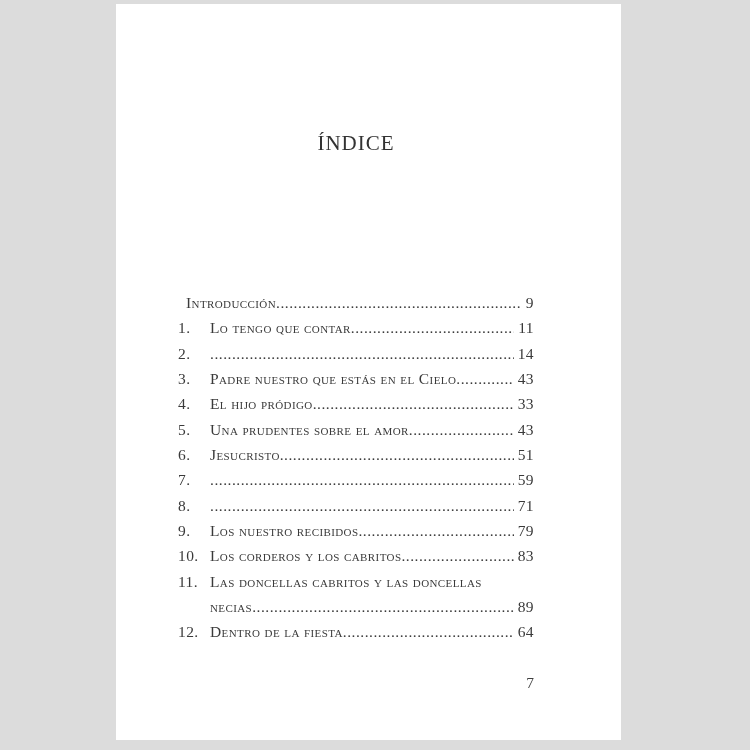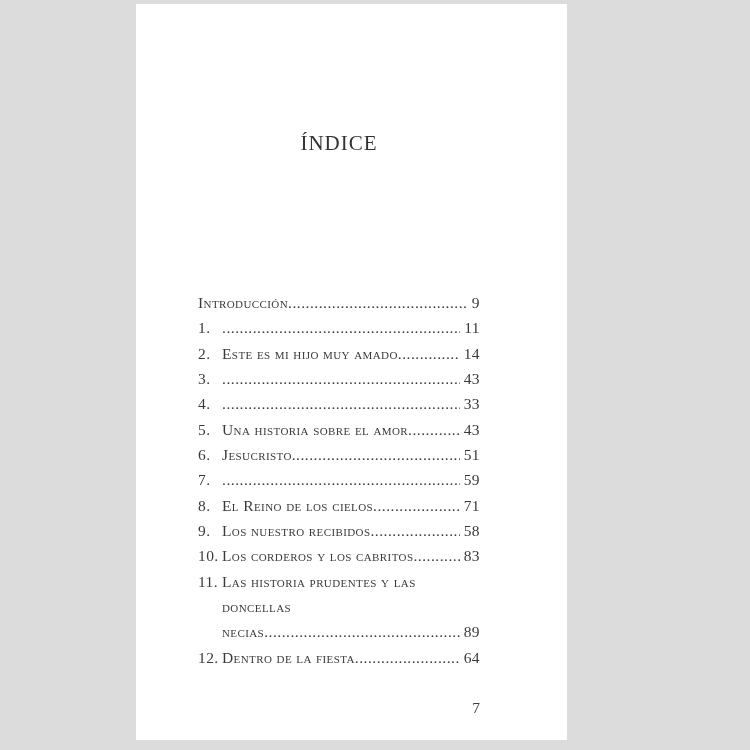--- a/index.html
+++ b/index.html
@@ -16,22 +16,22 @@
     font-family:"Liberation Serif","DejaVu Serif",serif;
     color:var(--ink);
     overflow:hidden;
   }
   .stage{
     position:relative;
     width:750px;height:750px;
   }
   .book-page{
     position:absolute;
-    left:136px;top:4px;
-    width:431px;height:736px;
+    left:116px;top:4px;
+    width:505px;height:736px;
     background:var(--paper);
     padding:129px 87px 0 62px;
   }
   .page-title{
     margin:0;
     font-size:21px;
     line-height:21px;
     font-weight:normal;
     letter-spacing:1px;
     text-align:center;
@@ -53,20 +53,21 @@
     flex-shrink:0;
   }
   .toc-num.empty{width:0;}
   .toc-body{
     flex:1;
     min-width:0;
   }
   .toc-line{
     display:flex;
     align-items:baseline;
+    margin-left:8px;
   }
   .toc-title{
     white-space:nowrap;
   }
   .toc-title.wrap{white-space:normal;}
   .toc-leader{
     flex:1;
     overflow:hidden;
     white-space:nowrap;
     min-width:6px;
@@ -101,58 +102,60 @@
               <span class="toc-title">Introducción</span>
               <span class="toc-leader"></span>
               <span class="toc-page">9</span>
             </div>
           </div>
         </div>
         <div class="toc-row">
           <span class="toc-num">1.</span>
           <div class="toc-body">
             <div class="toc-line">
+              <span class="toc-title">Lo tengo que contar</span>
               <span class="toc-leader"></span>
               <span class="toc-page">11</span>
             </div>
           </div>
         </div>
         <div class="toc-row">
           <span class="toc-num">2.</span>
           <div class="toc-body">
             <div class="toc-line">
-              <span class="toc-title">Este es mi hijo muy amado</span>
               <span class="toc-leader"></span>
               <span class="toc-page">14</span>
             </div>
           </div>
         </div>
         <div class="toc-row">
           <span class="toc-num">3.</span>
           <div class="toc-body">
             <div class="toc-line">
+              <span class="toc-title">Padre nuestro que estás en el Cielo</span>
               <span class="toc-leader"></span>
               <span class="toc-page">43</span>
             </div>
           </div>
         </div>
         <div class="toc-row">
           <span class="toc-num">4.</span>
           <div class="toc-body">
             <div class="toc-line">
+              <span class="toc-title">El hijo pródigo</span>
               <span class="toc-leader"></span>
               <span class="toc-page">33</span>
             </div>
           </div>
         </div>
         <div class="toc-row">
           <span class="toc-num">5.</span>
           <div class="toc-body">
             <div class="toc-line">
-              <span class="toc-title">Una historia sobre el amor</span>
+              <span class="toc-title">Una prudentes sobre el amor</span>
               <span class="toc-leader"></span>
               <span class="toc-page">43</span>
             </div>
           </div>
         </div>
         <div class="toc-row">
           <span class="toc-num">6.</span>
           <div class="toc-body">
             <div class="toc-line">
               <span class="toc-title">Jesucristo</span>
@@ -167,51 +170,50 @@
             <div class="toc-line">
               <span class="toc-leader"></span>
               <span class="toc-page">59</span>
             </div>
           </div>
         </div>
         <div class="toc-row">
           <span class="toc-num">8.</span>
           <div class="toc-body">
             <div class="toc-line">
-              <span class="toc-title">El Reino de los cielos</span>
               <span class="toc-leader"></span>
               <span class="toc-page">71</span>
             </div>
           </div>
         </div>
         <div class="toc-row">
           <span class="toc-num">9.</span>
           <div class="toc-body">
             <div class="toc-line">
               <span class="toc-title">Los nuestro recibidos</span>
               <span class="toc-leader"></span>
-              <span class="toc-page">58</span>
+              <span class="toc-page">79</span>
             </div>
           </div>
         </div>
         <div class="toc-row">
           <span class="toc-num">10.</span>
           <div class="toc-body">
             <div class="toc-line">
               <span class="toc-title">Los corderos y los cabritos</span>
               <span class="toc-leader"></span>
               <span class="toc-page">83</span>
             </div>
           </div>
         </div>
         <div class="toc-row">
           <span class="toc-num">11.</span>
           <div class="toc-body">
             <div class="toc-line">
-              <span class="toc-title wrap">Las historia prudentes y las doncellas</span>
+              <span class="toc-title wrap">Las doncellas cabritos y las doncellas</span>
             </div>
             <div class="toc-line">
               <span class="toc-title">necias</span>
               <span class="toc-leader"></span>
               <span class="toc-page">89</span>
             </div>
           </div>
         </div>
         <div class="toc-row">
           <span class="toc-num">12.</span>

